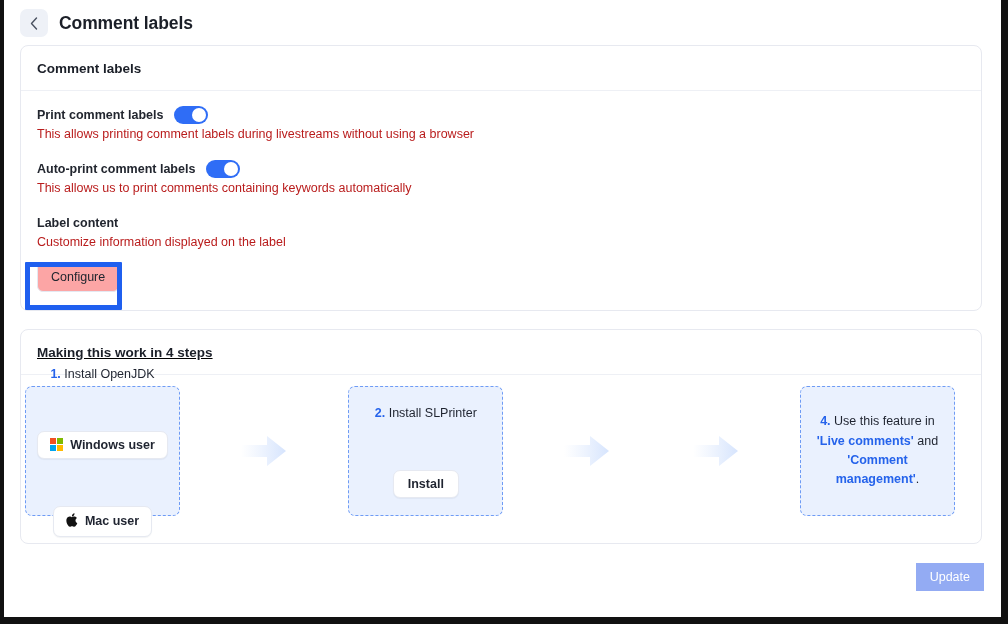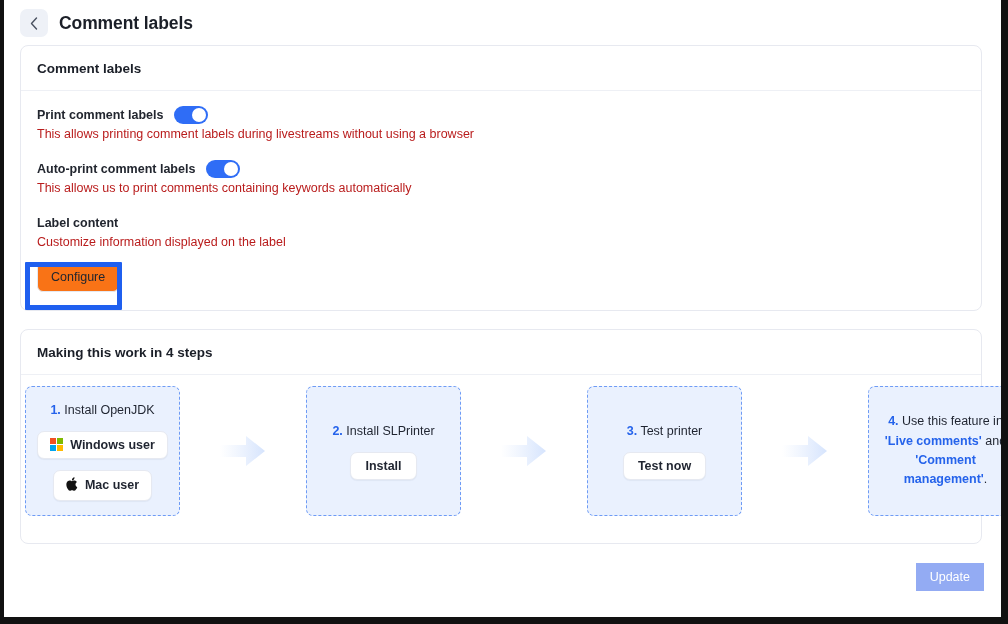--- a/index.html
+++ b/index.html
@@ -62,21 +62,21 @@
   .card {
     position: absolute;
     left: 16px;
     width: 962px;
     background: #ffffff;
     border: 1px solid #e7e9f0;
     border-radius: 8px;
     box-sizing: border-box;
   }
   #card-settings { top: 45px; height: 266px; }
-  #card-steps    { top: 329px; height: 215px; }
+  #card-steps    { top: 329px; height: 215px; text-decoration: underline; }
 
   .card-head {
     height: 45px;
     display: flex;
     align-items: center;
     padding-left: 16px;
     border-bottom: 1px solid #eef0f5;
     box-sizing: border-box;
   }
   .card-head-title {
@@ -117,21 +117,21 @@
     font-size: 12.5px;
     color: #b91c1c;
     margin-top: 2px;
   }
   .gap-18 { height: 18px; }
   .gap-12 { height: 13px; }
 
   
   .configure-btn {
     display: inline-block;
-    background: #f97316;
+    background: #fca5a5;
     border: 1px solid #e4e8f1;
     border-radius: 6px;
     padding: 7px 13px;
     font-size: 12.5px;
     color: #22262f;
     cursor: pointer;
     font-family: "Liberation Sans", sans-serif;
   }
   .focus-ring {
     position: absolute;
@@ -181,20 +181,21 @@
     font-size: 12.5px;
     color: #1f2430;
     font-weight: bold;
     display: flex;
     align-items: center;
     gap: 7px;
     cursor: pointer;
     box-shadow: 0 1px 1px rgba(20,30,60,.05);
     font-family: "Liberation Sans", sans-serif;
     white-space: nowrap;
+    margin-top: 36px;
   }
   .step-btn.plain { font-weight: bold; padding: 6px 14px; }
 
   .step4 {
     justify-content: center;
     padding: 0 14px;
   }
   .step4-text {
     font-size: 12.5px;
     line-height: 1.55;
@@ -347,27 +348,20 @@
           </div>
           <button class="step-btn plain">Install</button>
         </div>
 
         <div class="arrow-wrap">
           <svg class="arrow" width="46" height="32" viewBox="0 0 46 32">
             <path d="M0 10 H26 V1 L45 16 L26 31 V22 H0 Z" fill="url(#ag1)"></path>
           </svg>
         </div>
 
-        <div class="step">
-          <div class="step-title">
-            <span class="num">3.</span>
-            <span>Test printer</span>
-          </div>
-          <button class="step-btn plain">Test now</button>
-        </div>
 
         <div class="arrow-wrap">
           <svg class="arrow" width="46" height="32" viewBox="0 0 46 32">
             <path d="M0 10 H26 V1 L45 16 L26 31 V22 H0 Z" fill="url(#ag1)"></path>
           </svg>
         </div>
 
         <div class="step step4">
           <div class="step4-text" id="step4-text"><b>4.</b><span> Use this feature in </span><b>'Live comments'</b><span> and </span><b>'Comment management'</b><span>.</span></div>
         </div>

